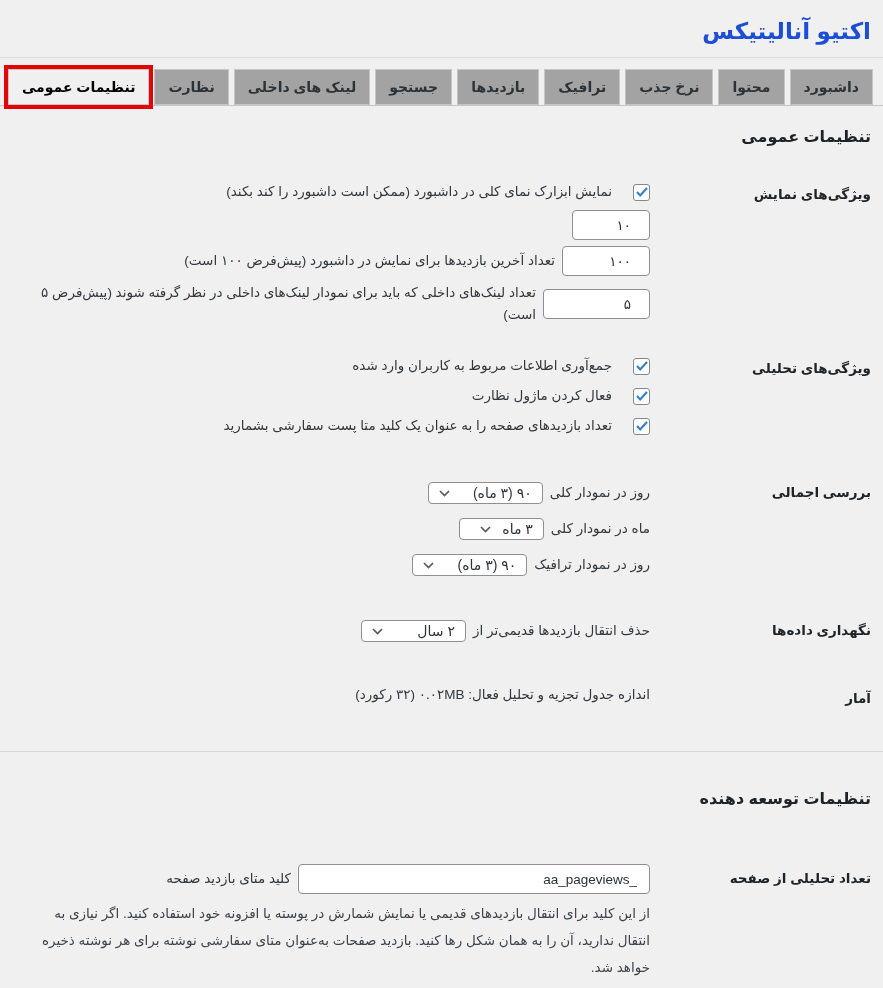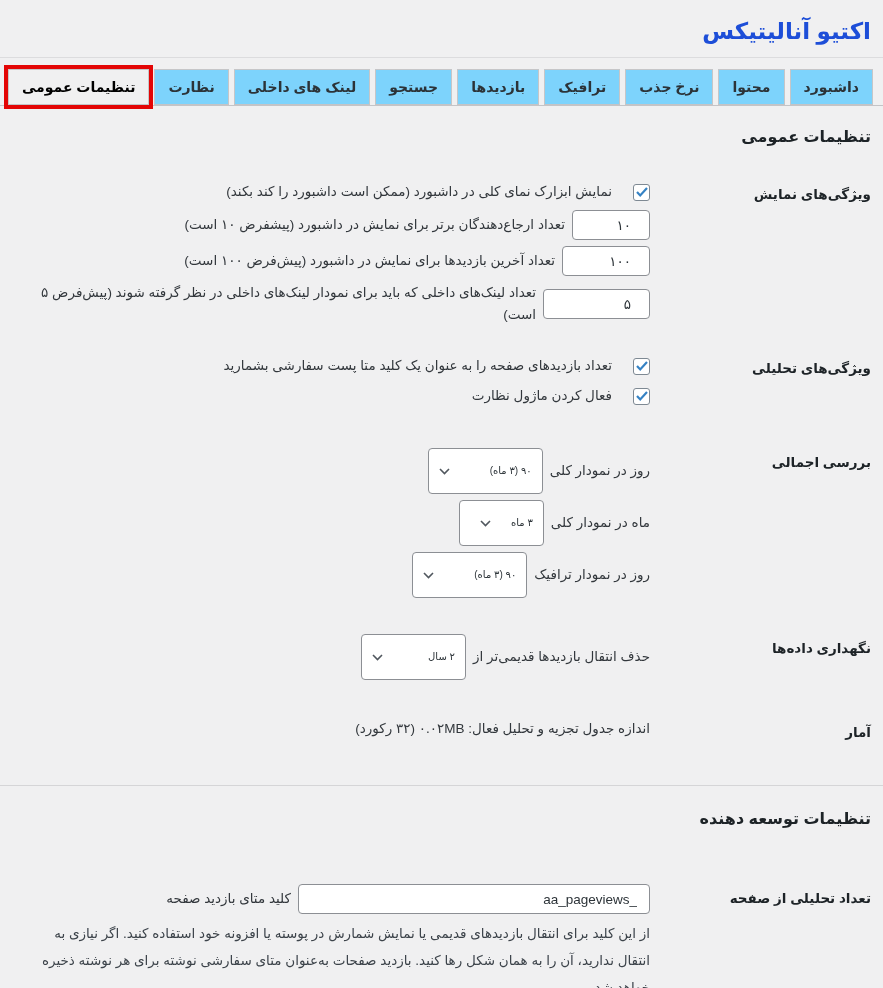--- a/index.html
+++ b/index.html
@@ -12,34 +12,34 @@
     direction:rtl;
     overflow:hidden;
   }
   
   .header { padding:16px 12px 11px; border-bottom:1px solid #dcdcde; }
   .header h1 { font-size:23px; font-weight:700; color:#1d4ed8; line-height:30px; }
   
   .tabbar { display:flex; gap:5px; padding:11px 10px 0; border-bottom:1px solid #c3c4c7; align-items:flex-end; }
   .tab {
     border:1px solid #c6c6c8; border-bottom:1px solid #c3c4c7;
-    background:#7dd3fc; color:#2c3338;
+    background:#a3a3a3; color:#2c3338;
     font-size:14px; font-weight:600; line-height:20px;
     padding:7px 13px; cursor:pointer; white-space:nowrap;
   }
   .tab.active {
     background:#f0f0f1; color:#000;
     position:relative; z-index:2;
     box-shadow:0 0 0 4px #e30505;
   }
   
   .wrap { padding:0 12px; }
   .section-title { font-size:16px; font-weight:700; color:#1d2327; line-height:22px; }
   .t-general { margin-top:20px; }
-  .t-dev { margin-top:22px; }
+  .t-dev { margin-top:36px; }
   .form-row { display:flex; align-items:flex-start; }
   .row-th { flex:none; width:221px; padding-top:5px; padding-left:12px;
             font-weight:700; font-size:13.5px; color:#1d2327; line-height:20px; }
   .row-td { flex:1; min-width:0; }
   .line { display:flex; align-items:center; gap:7px; margin-bottom:6px; line-height:22px; }
   .line:last-child { margin-bottom:0; }
   .cb-line { min-height:24px;gap:21px; }
   .field-line { min-height:30px; }
   
   .checkbox {
@@ -53,21 +53,21 @@
     padding:0 18px 0 4px; text-align:right; direction:rtl;
   }
   .w78 { width:78px; } .w88 { width:88px; } .w107 { width:107px; }
   input.key-input {
     width:352px; height:30px; background:#fff; border:1px solid #8c8f94; border-radius:4px;
     font-family:inherit; font-size:13.5px; color:#2c3338; padding:0 12px; direction:rtl; text-align:right;
   }
   .select {
     display:inline-flex; align-items:center; justify-content:space-between;
     background:#fff; border:1px solid #8c8f94; border-radius:4px;
-    height:46px; padding:0 10px; color:#2c3338; font-size:10px; cursor:pointer; flex:none;
+    height:22px; padding:0 10px; color:#2c3338; font-size:14px; cursor:pointer; flex:none;
   }
   .sel-115 { width:115px; } .sel-85 { width:85px;padding-left:20px; } .sel-105 { width:105px; }
   .chev { flex:none; display:inline-flex; }
   
   .description { max-width:612px; color:#3c434a; line-height:27px; margin-top:4px; }
   .divider { border-top:1px solid #d5d5d7; margin-top:38px; }
   
   .r-display   { margin-top:32px; }
   .r-analytics { margin-top:28px; }
   .r-overview  { margin-top:40px; }
@@ -106,21 +106,20 @@
       <div class="line cb-line">
         <span class="checkbox">
           <svg width="12" height="10" viewBox="0 0 12 10">
               <path d="M1 5l3.2 3.4L11 1" fill="none" stroke="#3582c4" stroke-width="2.2"></path>
             </svg>
         </span>
         <span>نمایش ابزارک نمای کلی در داشبورد (ممکن است داشبورد را کند بکند)</span>
       </div>
       <div class="line field-line">
         <input class="num w78" value="۱۰" style="">
-        <span>تعداد ارجاع‌دهندگان برتر برای نمایش در داشبورد (پیشفرض ۱۰ است)</span>
       </div>
       <div class="line field-line">
         <input class="num w88" value="۱۰۰" style="">
         <span>تعداد آخرین بازدیدها برای نمایش در داشبورد (پیش‌فرض ۱۰۰ است)</span>
       </div>
       <div class="line field-line">
         <input class="num w107" value="۵" style="">
         <span>تعداد لینک‌های داخلی که باید برای نمودار لینک‌های داخلی در نظر گرفته شوند (پیش‌فرض ۵ است)</span>
       </div>
     </div>
@@ -128,29 +127,37 @@
 
   <div class="form-row r-analytics">
     <div class="row-th">ویژگی‌های تحلیلی</div>
     <div class="row-td">
       <div class="line cb-line">
         <span class="checkbox">
           <svg width="12" height="10" viewBox="0 0 12 10">
               <path d="M1 5l3.2 3.4L11 1" fill="none" stroke="#3582c4" stroke-width="2.2"></path>
             </svg>
         </span>
+        <span>جمع‌آوری اطلاعات مربوط به کاربران وارد شده</span>
+      </div>
+      <div class="line cb-line">
+        <span class="checkbox">
+          <svg width="12" height="10" viewBox="0 0 12 10">
+              <path d="M1 5l3.2 3.4L11 1" fill="none" stroke="#3582c4" stroke-width="2.2"></path>
+            </svg>
+        </span>
+        <span>فعال کردن ماژول نظارت</span>
+      </div>
+      <div class="line cb-line">
+        <span class="checkbox">
+          <svg width="12" height="10" viewBox="0 0 12 10">
+              <path d="M1 5l3.2 3.4L11 1" fill="none" stroke="#3582c4" stroke-width="2.2"></path>
+            </svg>
+        </span>
         <span>تعداد بازدیدهای صفحه را به عنوان یک کلید متا پست سفارشی بشمارید</span>
-      </div>
-      <div class="line cb-line">
-        <span class="checkbox">
-          <svg width="12" height="10" viewBox="0 0 12 10">
-              <path d="M1 5l3.2 3.4L11 1" fill="none" stroke="#3582c4" stroke-width="2.2"></path>
-            </svg>
-        </span>
-        <span>فعال کردن ماژول نظارت</span>
       </div>
     </div>
   </div>
 
   <div class="form-row r-overview">
     <div class="row-th">بررسی اجمالی</div>
     <div class="row-td">
       <div class="line field-line">
         <span>روز در نمودار کلی</span>
         <span class="select sel-115">

